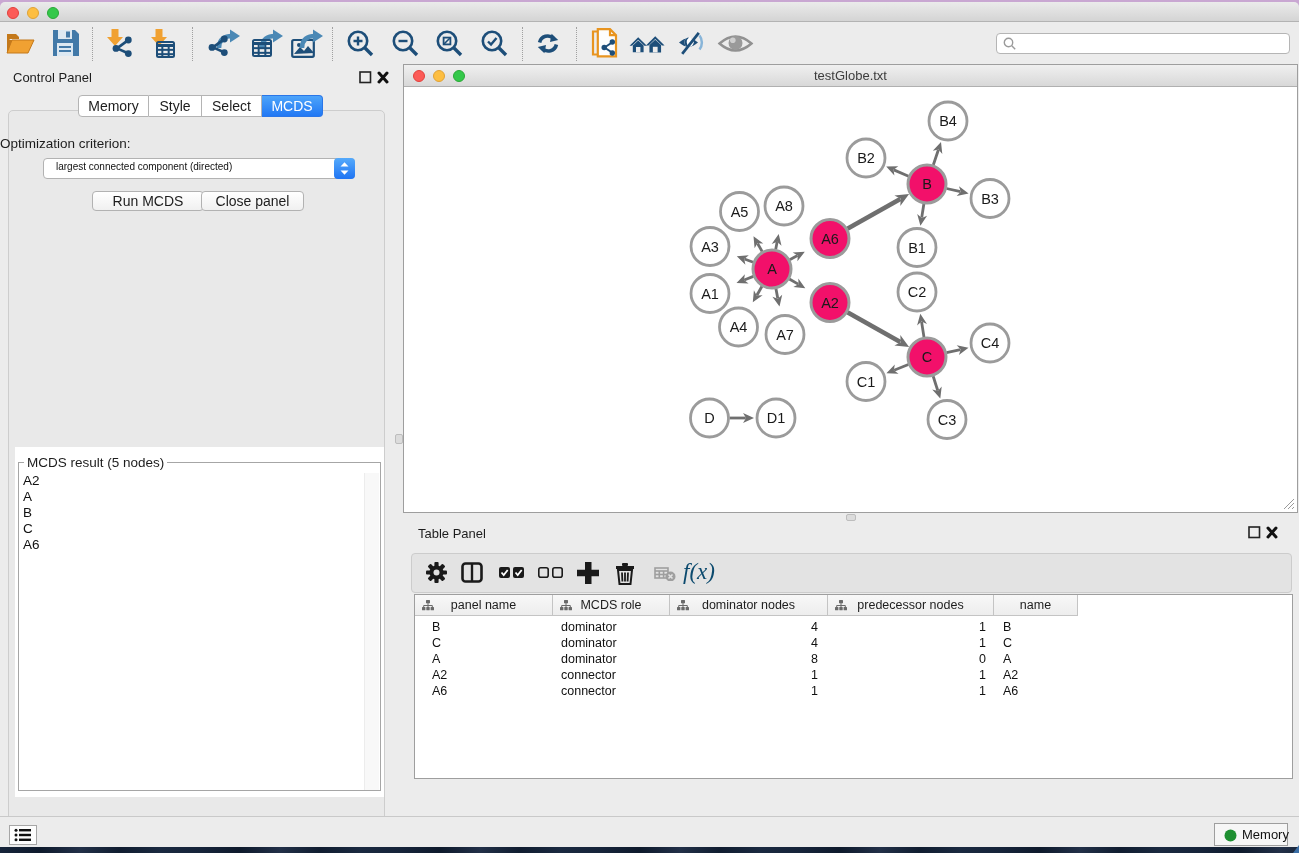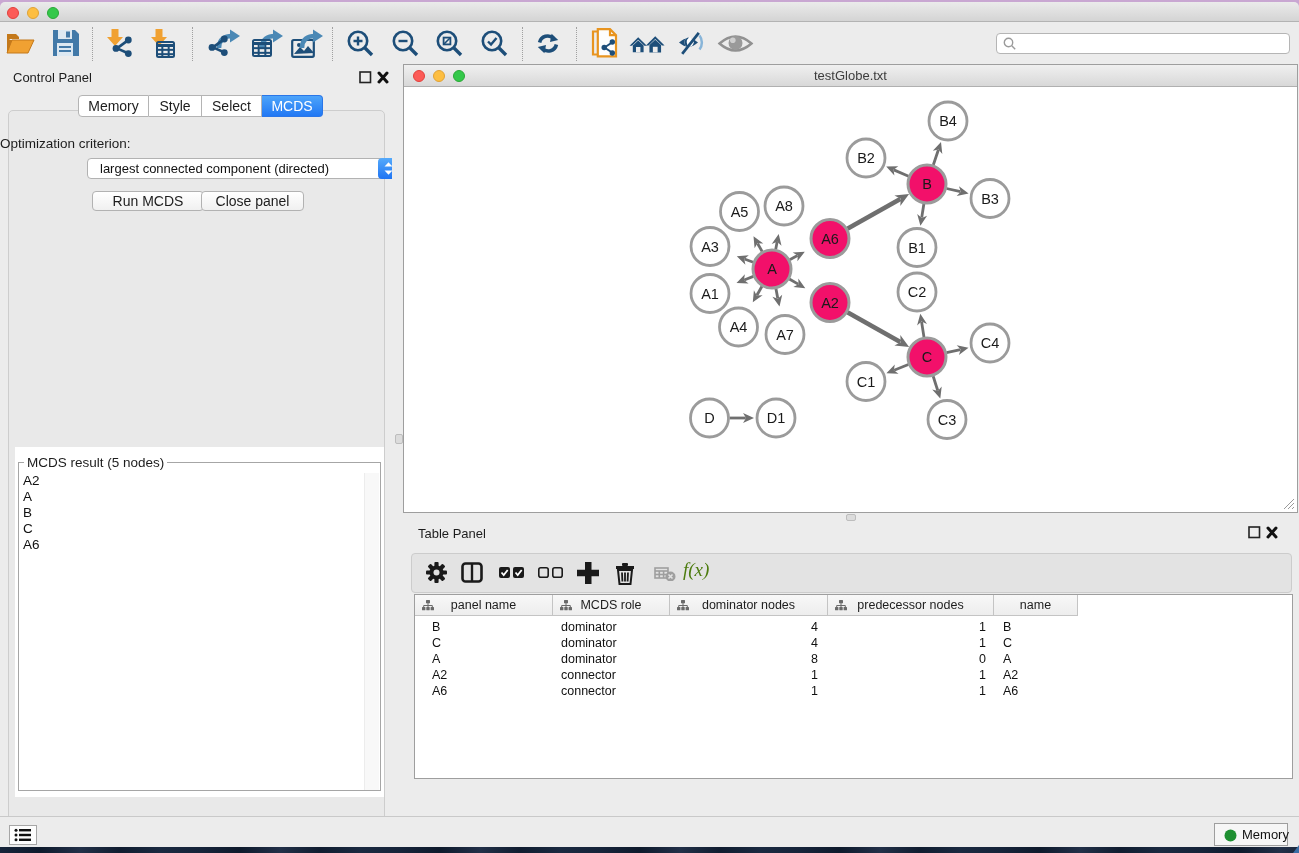--- a/index.html
+++ b/index.html
@@ -17,21 +17,21 @@
 #main { left:0; top:64px; width:1299px; height:752px; }
 
 #cpanel { position:absolute; left:0; top:0; width:392px; height:752px; background:#ececec; }
 #cpanel .hdr { position:absolute; left:13px; top:6px; font-size:13px; color:#1d1d1d; }
 #cpTabs { position:absolute; left:78px; top:31px; height:22px; display:flex; font-size:14px; color:#1d1d1d; }
 #cpTabs .tab { background:#fff; border:1px solid #b4b4b4; border-left:none; line-height:20px; text-align:center; }
 #cpTabs .tab.first { border-left:1px solid #b4b4b4; border-radius:4px 0 0 4px; }
 #cpTabs .tab.sel { border-radius:0 4px 4px 0; background:linear-gradient(#4da4fa,#2178f4); color:#fff; border-color:#2a76e8; }
 #cpBox { position:absolute; left:8px; top:46px; width:377px; height:758px; background:#e9e9e9; border:1px solid #cdcdcd; border-radius:5px; }
 #optlabel { position:absolute; left:0; width:392px; top:72px; text-align:left; font-size:13.5px; color:#1d1d1d; }
-#dropdown { position:absolute; left:43px; top:94px; width:312px; height:21px; background:#fff; border:1px solid #b2b2b2; border-radius:4px; font-size:13px; color:#111;margin-left:44px; }
+#dropdown { position:absolute; left:43px; top:94px; width:312px; height:21px; background:#fff; border:1px solid #b2b2b2; border-radius:4px; font-size:10px; color:#111; }
 #dropdown .txt { position:absolute; left:12px; top:2px; }
 #dropdown .step { position:absolute; right:-1px; top:-1px; width:21px; height:21px; background:linear-gradient(#55aafb,#1f74f3); border-radius:4px; }
 .btn { position:absolute; height:20px; background:linear-gradient(#ffffff,#f0f0f0); border:1px solid #b2b2b2; border-radius:4px; font-size:14px; color:#1d1d1d; text-align:center; line-height:18px; }
 #fieldwrap { position:absolute; left:15px; top:383px; width:369px; height:350px; background:#fff; }
 #fieldset { position:absolute; left:3px; top:15px; width:363px; height:329px; border:1px solid #a6a6a6; }
 #fieldset .lbl { position:absolute; left:5px; top:-8px; background:#fff; padding:0 3px; font-size:13.5px; color:#1d1d1d; }
 #fieldset .items { position:absolute; left:4px; top:10px; font-size:13.5px; color:#111; line-height:16px; }
 #fieldset .sbar { position:absolute; left:345px; top:10px; width:15px; height:317px; background:#f8f8f8; border-left:1px solid #ececec; }
 
 #rightArea { position:absolute; left:392px; top:0; width:907px; height:752px; background:#ececec; }
@@ -392,21 +392,21 @@
               <g fill="none" stroke="#9f9f9f" stroke-width="1.6">
                 <rect x="1" y="2" width="13" height="10"></rect>
                 <line x1="1" y1="5" x2="14" y2="5"></line>
                 <line x1="5.3" y1="5" x2="5.3" y2="12"></line>
                 <line x1="9.6" y1="5" x2="9.6" y2="12"></line>
                 <line x1="1" y1="8.5" x2="14" y2="8.5"></line>
               </g>
 <circle cx="16.5" cy="10.5" r="5" fill="#9f9f9f"></circle>
               <path d="M14.5 8.5 l4 4 M18.5 8.5 l-4 4" stroke="#e3e3e3" stroke-width="1.6"></path>
             </svg>
-<div style="position:absolute;left:271px;top:5px;font-family:'Liberation Serif',serif;font-style:italic;font-size:19px;color:#4d7c0f;">f(x)</div>
+<div style="position:absolute;left:271px;top:5px;font-family:'Liberation Serif',serif;font-style:italic;font-size:23px;color:#0c4a6e;">f(x)</div>
           </div>
         <div id="ttable">
           <div id="thead">
               <div class="thcell" style="left:0px;width:138px;">
                 <svg style="position:absolute;left:7px;top:5px;" width="12" height="11" viewBox="0 0 12 11">
                   <g fill="#6a6a6a">
                     <rect x="4" y="0" width="4" height="3.2" rx="0.5"></rect>
                     <rect x="0" y="7" width="3.4" height="3.2" rx="0.5"></rect>
                     <rect x="4.3" y="7" width="3.4" height="3.2" rx="0.5"></rect>
                     <rect x="8.6" y="7" width="3.4" height="3.2" rx="0.5"></rect>

